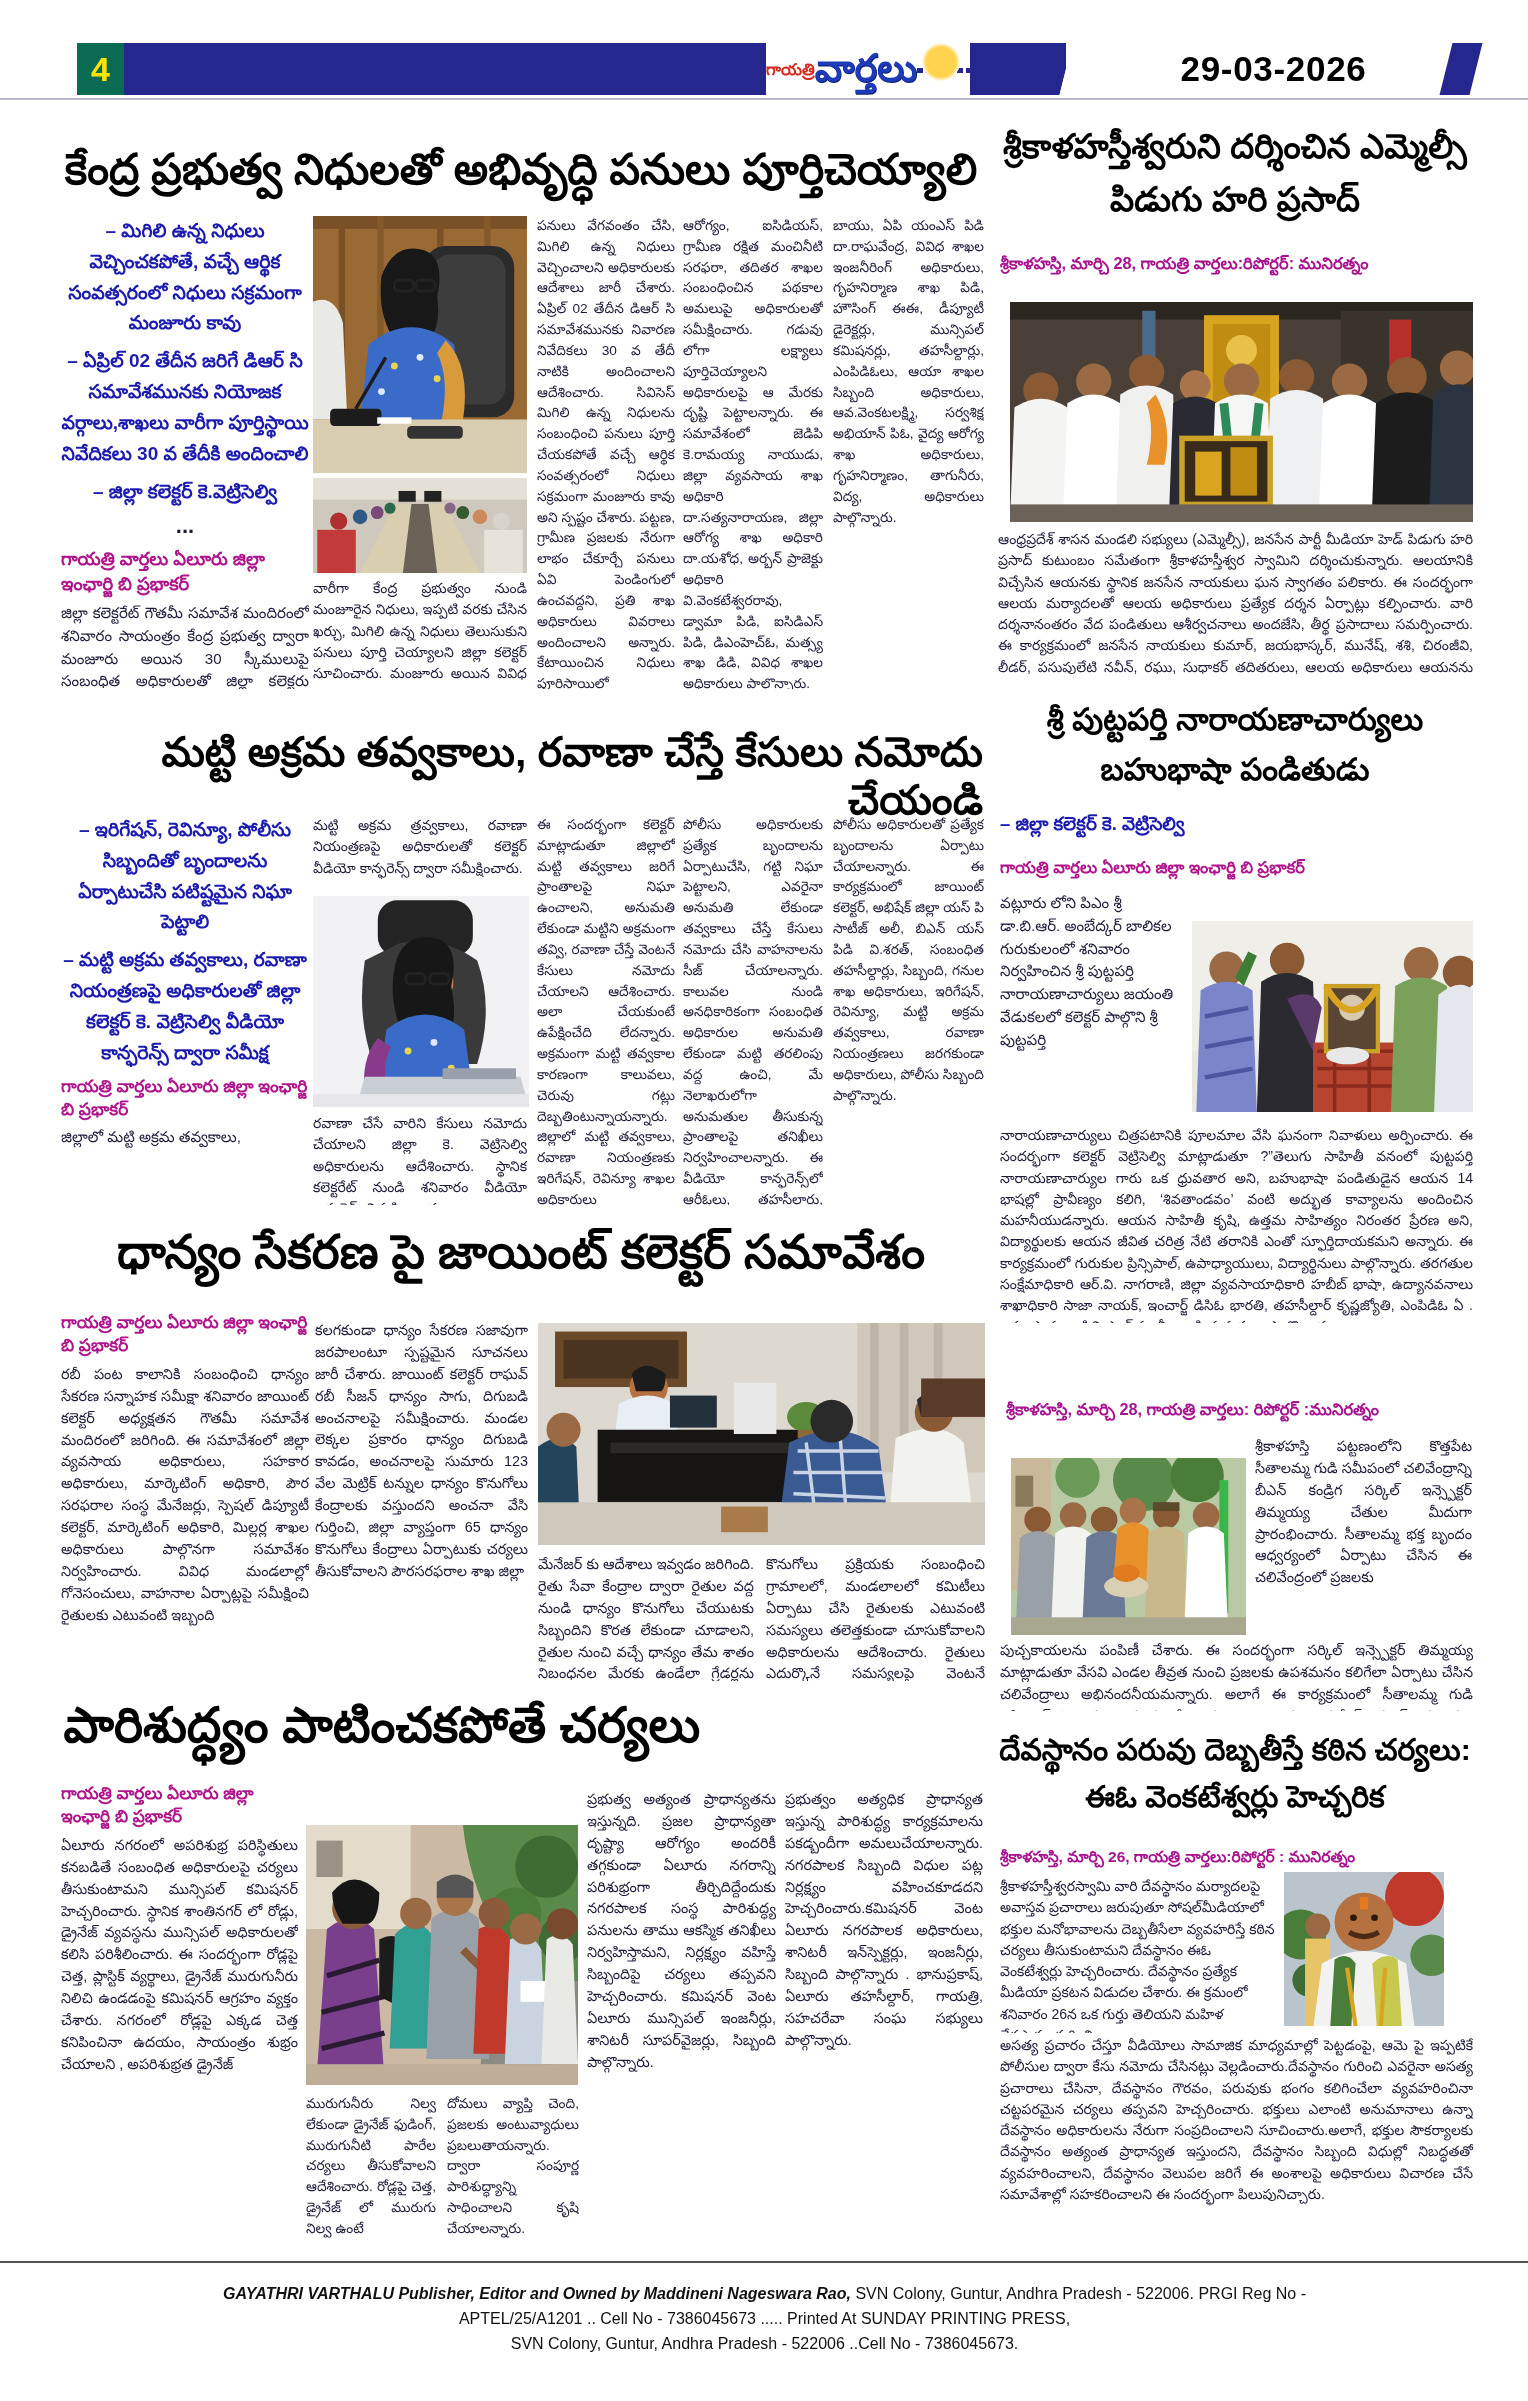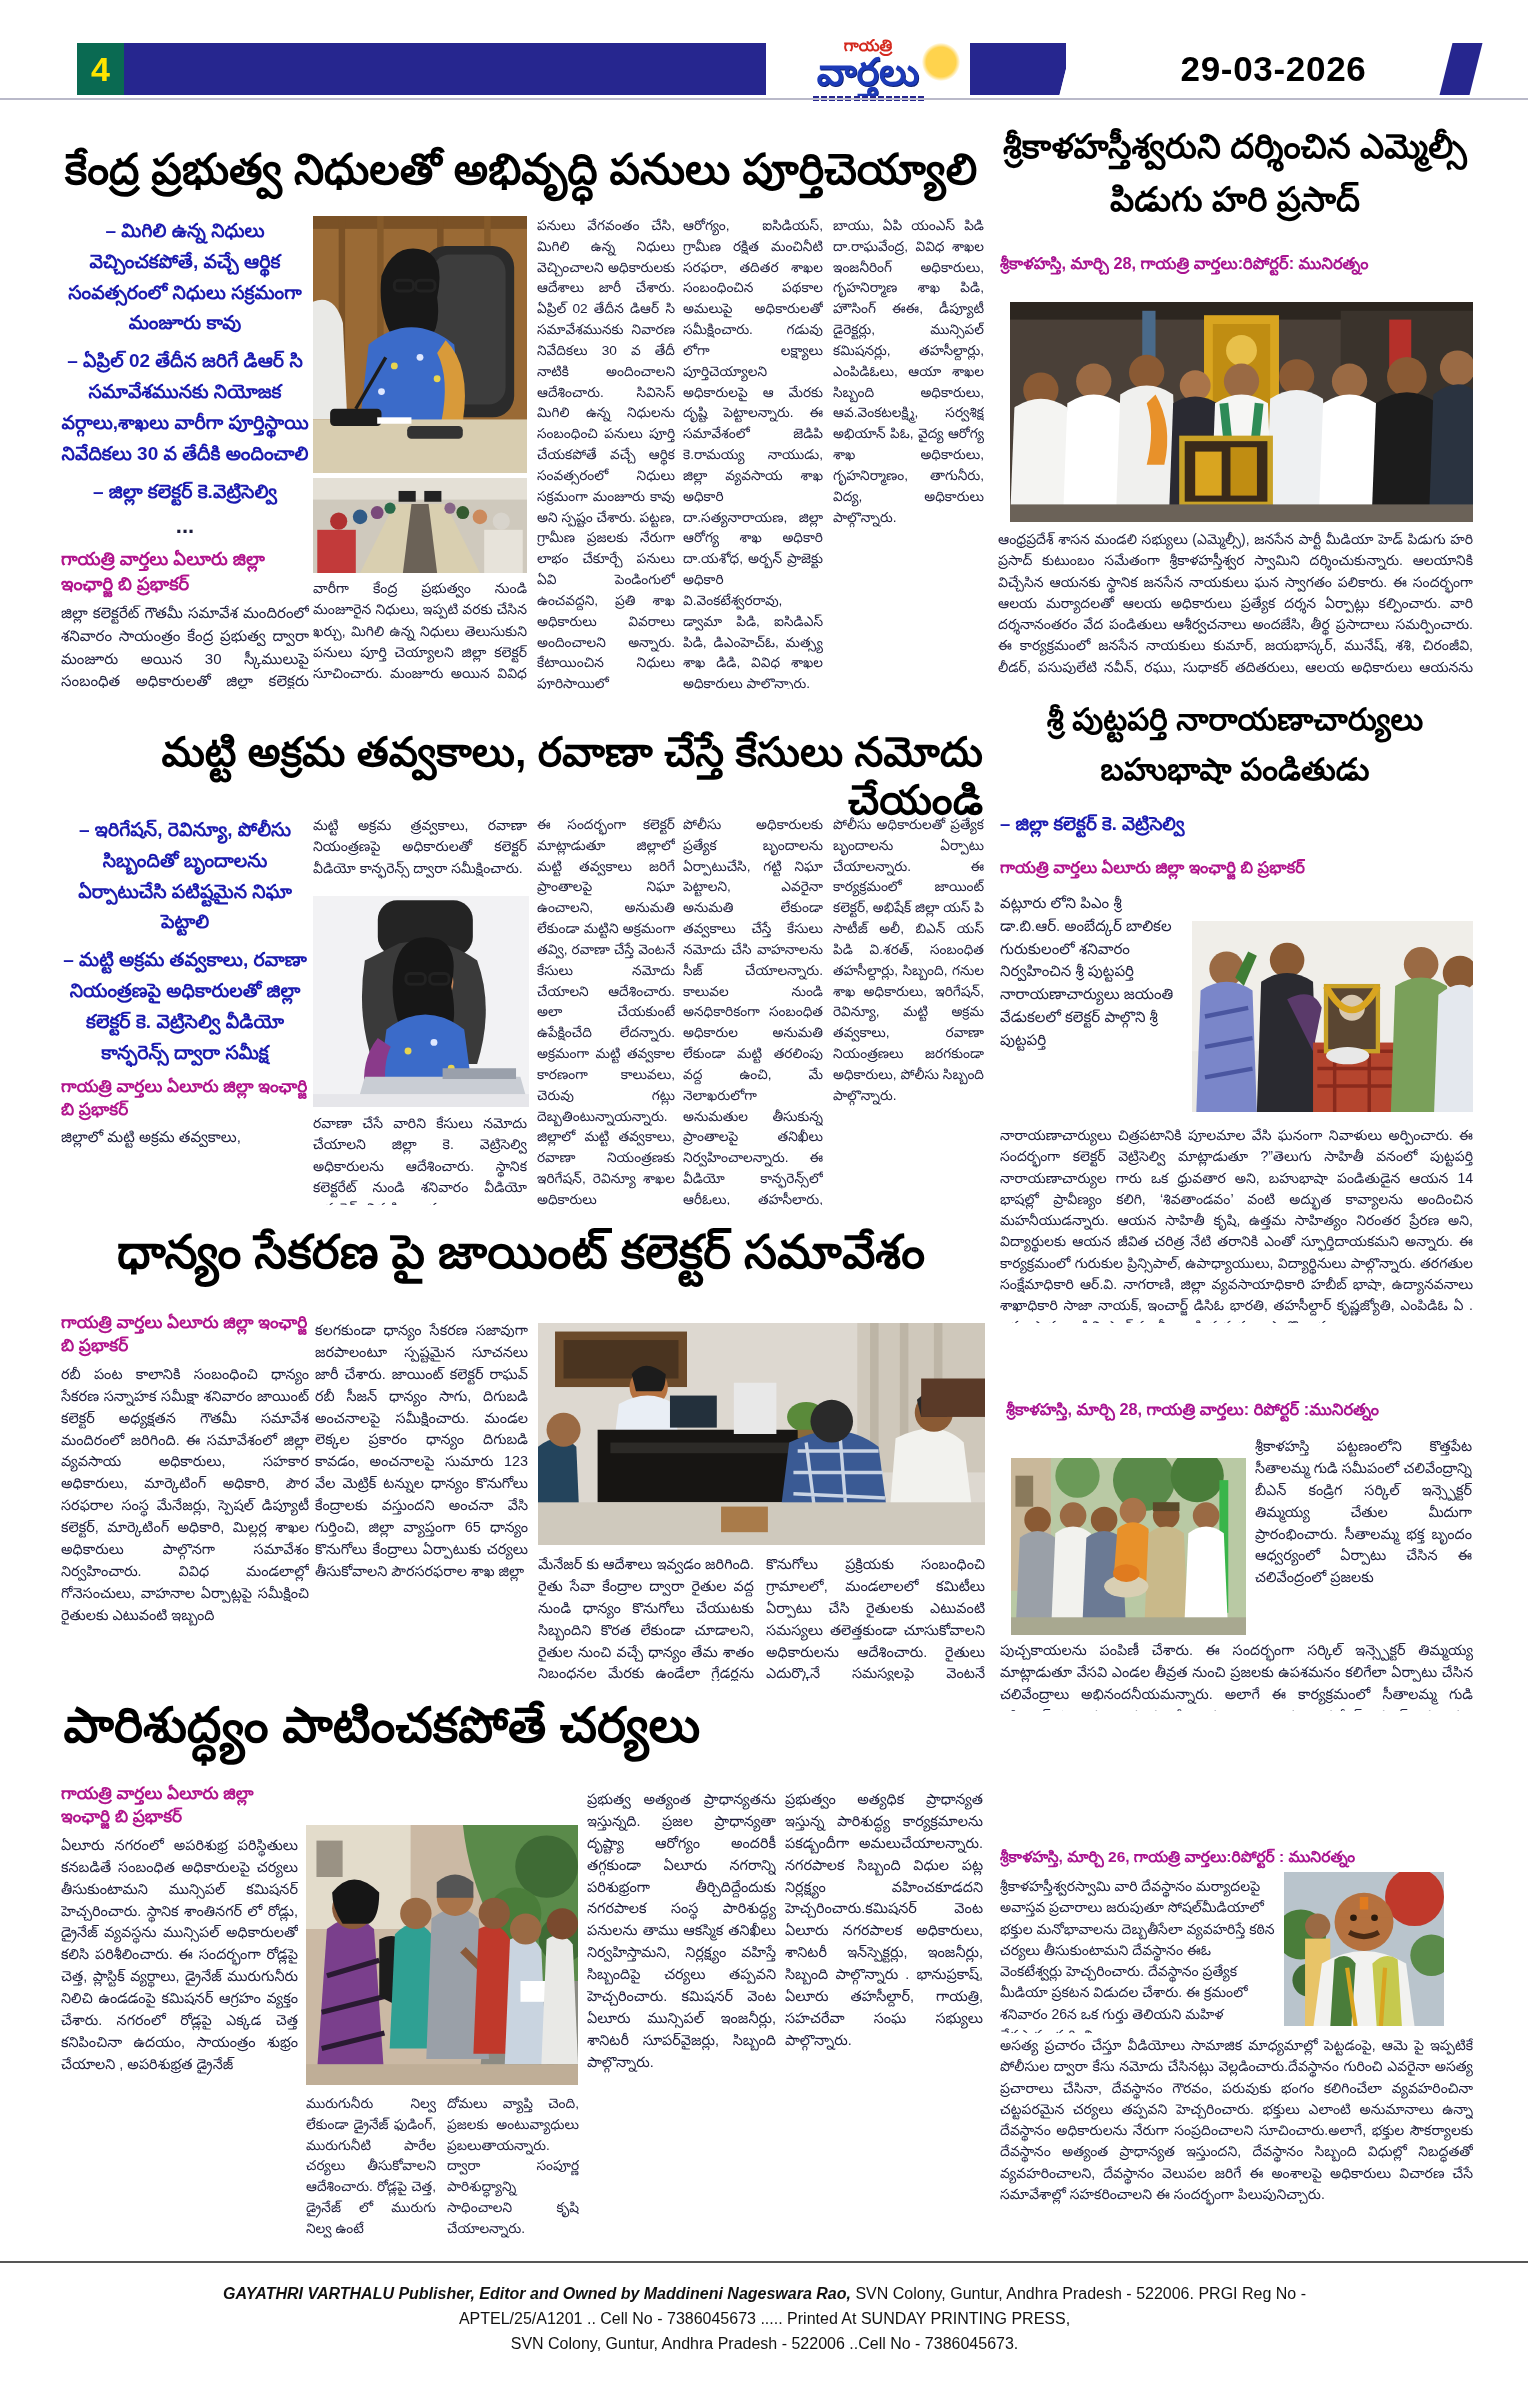--- a/index.html
+++ b/index.html
@@ -4,21 +4,21 @@
 <style>
   html,body{margin:0;padding:0;background:#e8e8e8;}
   .page{position:relative;width:1528px;height:2401px;background:#ffffff;margin:0 auto;
         font-family:"Liberation Sans","DejaVu Sans",sans-serif;overflow:hidden;}
   .abs{position:absolute;}
   
   .hdr-bar{background:#26268f;}
   .hdr-hairline{background:#b9b9c9;height:1.5px;}
   .pageno{background:#0a6a52;color:#ffe400;font-weight:bold;font-size:34px;
           display:flex;align-items:center;justify-content:center;}
-  .logo-panel{background:#ffffff;display:flex;flex-direction:column;align-items:center;justify-content:flex-start;}
+  .logo-panel{background:#ffffff;display:flex;align-items:center;justify-content:flex-start;}
   .logo-top{color:#d42a1f;font-size:16.3px;font-weight:bold;line-height:1;}
   .logo-main{color:#1d3bb8;font-size:38px;font-weight:800;line-height:1.05;text-shadow:0.7px 0.7px 0 #0a1a6a;}
   .logo-sun{position:absolute;right:10.4px;top:6px;width:38px;height:38px;border-radius:50%;
             background:radial-gradient(circle,#ffd34d 0 55%,#ffffff 72%);}
   .logo-squiggle{width:111px;height:4.4px;background:repeating-linear-gradient(90deg,#26268f 0 6px,#fff 6px 8.1px);margin-top:3px;}
   .date-panel{background:#ffffff;transform:skewX(-14deg);border-left:10.4px solid #ffffff;}
   .date-text{transform:skewX(14deg);color:#000;font-weight:800;font-size:35px;
              display:flex;align-items:center;justify-content:center;height:100%;letter-spacing:0.7px;}
   
   .headline{color:#000;font-weight:800;text-align:center;line-height:1.18;letter-spacing:0px;}
@@ -343,20 +343,21 @@
       <circle cx="88" cy="26" r="6" fill="#9a6a44"></circle>
         <path d="M80,34 Q88,28 96,34 L98,80 L78,80 Z" fill="#ffffff"></path>
       <ellipse cx="52" cy="58" rx="10" ry="5" fill="#d9cfb3"></ellipse>
       <ellipse cx="52" cy="52" rx="6" ry="4" fill="#e07b1f"></ellipse>
       <rect x="0" y="72" width="106" height="8" fill="#a8a890"></rect>
     </svg>
   </div>
   <div class="abs body" style="left:1255px;top:1436px;width:217px;height:201px;font-size:14.4px;">శ్రీకాళహస్తి పట్టణంలోని కొత్తపేట సీతాలమ్మ గుడి సమీపంలో చలివేంద్రాన్ని బీఎన్ కండ్రిగ సర్కిల్ ఇన్స్పెక్టర్ తిమ్మయ్య చేతుల మీదుగా ప్రారంభించారు. సీతాలమ్మ భక్త బృందం ఆధ్వర్యంలో ఏర్పాటు చేసిన ఈ చలివేంద్రంలో ప్రజలకు</div>
   <div class="abs body" style="left:1000px;top:1640px;width:473px;height:71px;font-size:14.4px;">పుచ్చకాయలను పంపిణీ చేశారు. ఈ సందర్భంగా సర్కిల్ ఇన్స్పెక్టర్ తిమ్మయ్య మాట్లాడుతూ వేసవి ఎండల తీవ్రత నుంచి ప్రజలకు ఉపశమనం కలిగేలా ఏర్పాటు చేసిన చలివేంద్రాలు అభినందనీయమన్నారు. అలాగే ఈ కార్యక్రమంలో సీతాలమ్మ గుడి ప్రెసిడెంట్ పాలయ్యనాయుడు, శ్రీనివాసులు, నారాయణ, మహేష్, ప్రకాష్, కత్తి రవి, హేమంత్, సాయిలు, చంద్రశేఖర్, హరి, వెంకటసుబ్బయ్య, మహేష్ బాబు, వెంకటార్క నాయుడుతో పాటు, రావు, వెంకటాద్రి నాయుడు, బాల గురవయ్య తదితరులు పాల్గొన్నారు.</div>
 
+  <div class="abs headline" style="left:997px;top:1727px;width:476px;height:96px;font-size:30px;line-height:1.55;">దేవస్థానం పరువు దెబ్బతీస్తే కఠిన చర్యలు: ఈఓ వెంకటేశ్వర్లు హెచ్చరిక</div>
   <div class="abs dateline" style="left:1000px;top:1847px;width:473px;font-size:15.5px;">శ్రీకాళహస్తి, మార్చి 26, గాయత్రి వార్తలు:రిపోర్టర్ : మునిరత్నం</div>
   <div class="abs body" style="left:1000px;top:1876px;width:275px;height:157px;font-size:14px;text-align:left;">శ్రీకాళహస్తీశ్వరస్వామి వారి దేవస్థానం మర్యాదలపై అవాస్తవ ప్రచారాలు జరుపుతూ సోషల్‌మీడియాలో భక్తుల మనోభావాలను దెబ్బతీసేలా వ్యవహరిస్తే కఠిన చర్యలు తీసుకుంటామని దేవస్థానం ఈఓ వెంకటేశ్వర్లు హెచ్చరించారు. దేవస్థానం ప్రత్యేక మీడియా ప్రకటన విడుదల చేశారు. ఈ క్రమంలో శనివారం 26న ఒక గుర్తు తెలియని మహిళ దేవస్థానం గురించి</div>
   <div class="abs photo" style="left:1284px;top:1872px;width:160px;height:154px;">
     <svg viewBox="0 0 76 74" preserveAspectRatio="none">
       <rect width="76" height="74" fill="#b9c4cc"></rect>
       <circle cx="62" cy="12" r="14" fill="#c0392b"></circle>
       <circle cx="8" cy="30" r="12" fill="#4a7d3a"></circle>
         <circle cx="70" cy="40" r="10" fill="#5a8a4a"></circle>
       <circle cx="12" cy="52" r="8" fill="#3f6b35"></circle>
       <circle cx="16" cy="26" r="6" fill="#9a6a44"></circle>

